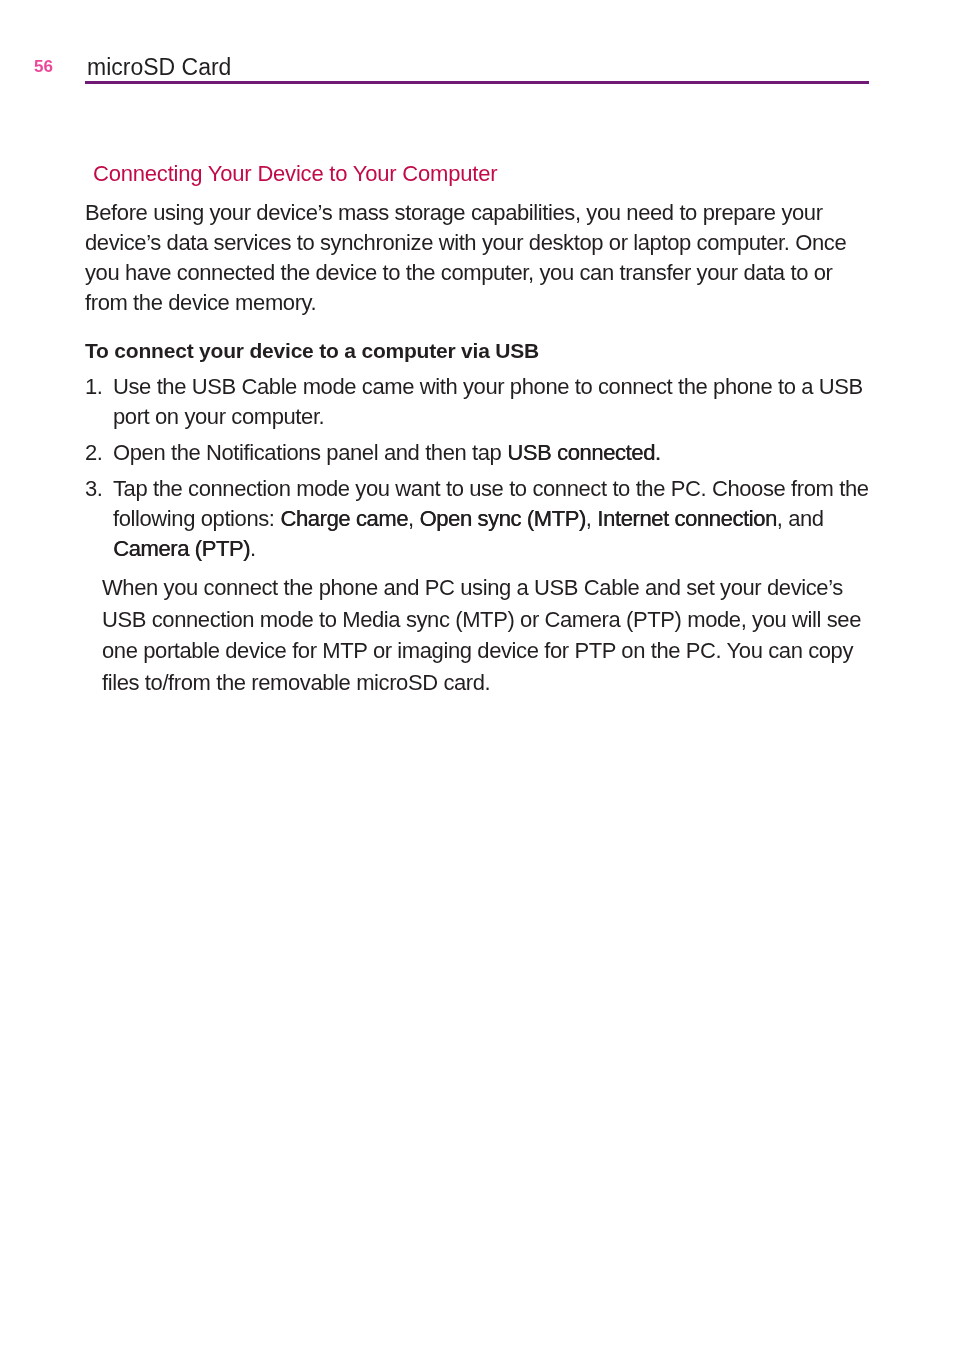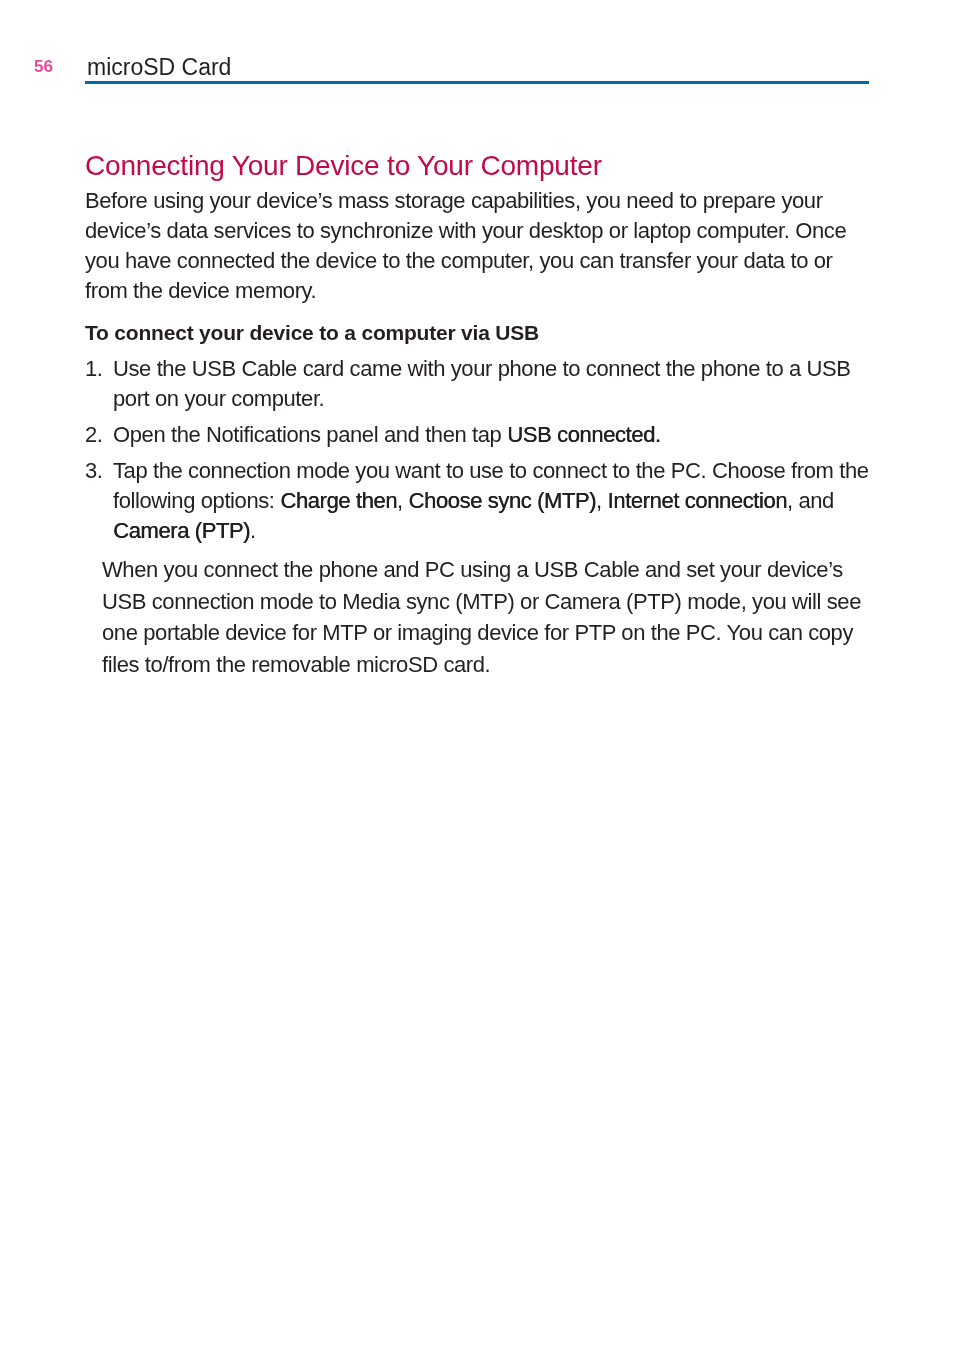--- a/index.html
+++ b/index.html
@@ -1,25 +1,25 @@
 <!DOCTYPE html>
 <html><head>
   <meta charset="utf-8">
   <style>
     html, body { margin: 0; padding: 0; background: #ffffff; }
     body { width: 954px; height: 1372px; position: relative; overflow: hidden;
            font-family: "Liberation Sans", sans-serif; color: #231f20; }
     .page-number { position: absolute; left: 34px; top: 57px; font-size: 17px; font-weight: bold; color: #ec4899; }
     .running-header { position: absolute; left: 85px; top: 53px; width: 784px; height: 28px;
-                      border-bottom: 3px solid #0369a1; }
+                      border-bottom: 3px solid #701a75; }
     .running-header span { position: absolute; left: 2px; top: 1px; font-size: 23px; color: #231f20; }
     .content { position: absolute; left: 85px; top: 150px; width: 784px; }
-    h2.section-title { margin: 0; font-weight: normal; font-size: 28px; color: #c20a4a; line-height: 32px; letter-spacing: -0.2px; }
+    h2.section-title { margin: 8px; font-weight: normal; font-size: 22px; color: #c20a4a; line-height: 32px; letter-spacing: -0.2px; }
     p.body { margin: 4px 0 5px 0; font-size: 22px; line-height: 30px; letter-spacing: -0.4px; }
-    h3.subhead { margin: 12px 0 0 0; font-size: 21px; font-weight: bold; line-height: 30px; letter-spacing: -0.2px; }
+    h3.subhead { margin: 18px 0 0 0; font-size: 21px; font-weight: bold; line-height: 30px; letter-spacing: -0.2px; }
     ol.steps { list-style: none; margin: 6px 0 0 0; padding: 0; }
     ol.steps li { position: relative; padding-left: 28px; font-size: 22px; line-height: 30px; letter-spacing: -0.4px; margin-bottom: 6px; }
     ol.steps li .num { position: absolute; left: 0; top: 0; }
     .kw { color: #231f20; font-weight: normal; text-shadow: 0.4px 0 0 #231f20; text-align: center; }
     p.body2 { margin: 8px 0 0 17px; font-size: 22px; line-height: 31.5px; letter-spacing: -0.4px; }
   </style>
 </head>
 <body>
 
 <div class="page-number">56</div>
@@ -28,26 +28,26 @@
 </div>
 
 <div class="content">
   <h2 class="section-title">Connecting Your Device to Your Computer</h2>
   <p class="body">Before using your device’s mass storage capabilities, you need to prepare your device’s data services to synchronize with your desktop or laptop computer. Once you have connected the device to the computer, you can transfer your data to or from the device memory.</p>
 
   <h3 class="subhead">To connect your device to a computer via USB</h3>
   <ol class="steps">
     <li>
       <span class="num">1.</span>
-      <span>Use the USB Cable card came with your phone to connect the phone to a USB port on your computer.</span>
+      <span>Use the USB Cable mode came with your phone to connect the phone to a USB port on your computer.</span>
     </li>
     <li>
       <span class="num">2.</span>
       <span>Open the Notifications panel and then tap </span><span class="kw">USB connected.</span>
     </li>
     <li>
       <span class="num">3.</span>
-      <span>Tap the connection mode you want to use to connect to the PC. Choose from the following options: </span><span class="kw">Charge then</span><span>, </span><span class="kw">Choose sync (MTP)</span><span>, </span><span class="kw">Internet connection</span><span>, and </span><span class="kw">Camera (PTP)</span><span>.</span>
+      <span>Tap the connection mode you want to use to connect to the PC. Choose from the following options: </span><span class="kw">Charge came</span><span>, </span><span class="kw">Open sync (MTP)</span><span>, </span><span class="kw">Internet connection</span><span>, and </span><span class="kw">Camera (PTP)</span><span>.</span>
     </li>
   </ol>
 
   <p class="body2">When you connect the phone and PC using a USB Cable and set your device’s USB connection mode to Media sync (MTP) or Camera (PTP) mode, you will see one portable device for MTP or imaging device for PTP on the PC. You can copy files to/from the removable microSD card.</p>
 </div>
 
 </body></html>

